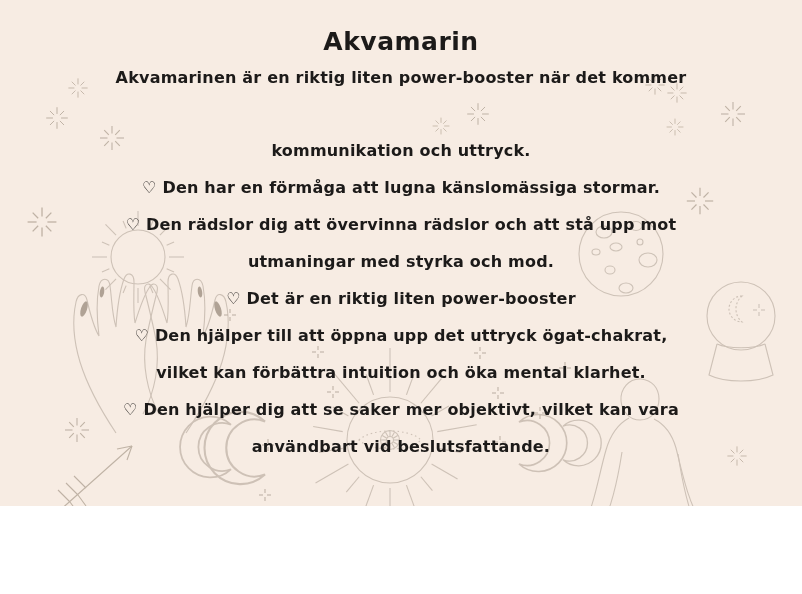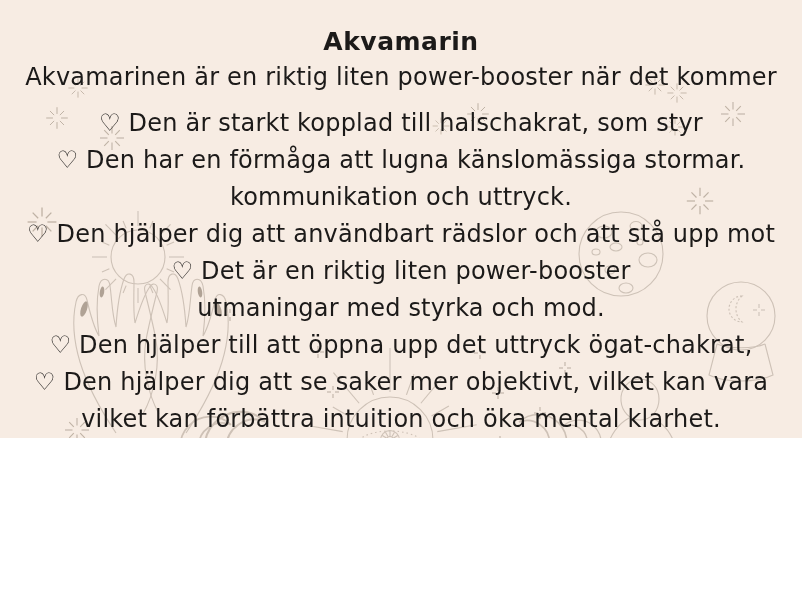--- a/index.html
+++ b/index.html
@@ -5,35 +5,35 @@
   :root{
     --bg:#f7ece3;
     --fg:#1c1a19;
     --line:#c9bdb2;
     --line-dark:#a79a8d;
   }
   *{margin:0;padding:0;box-sizing:border-box;}
   html,body{width:802px;height:594px;}
   body{font-family:"DejaVu Sans","Liberation Sans",sans-serif;}
   .stage{
-    position:relative;width:802px;height:438px;
+    position:relative;width:802px;height:506px;
     background:var(--bg);overflow:hidden;
   }
   svg.deco{position:absolute;left:0;top:0;z-index:0;}
   .content{
     position:absolute;inset:0;z-index:1;
     display:flex;flex-direction:column;align-items:center;
     text-align:center;padding-top:25px;color:var(--fg);
   }
   .title{
     font-size:25px;font-weight:700;letter-spacing:.5px;
     height:34px;line-height:34px;white-space:nowrap;
   }
   .tline{
-    font-size:24px;font-weight:400;letter-spacing:.2px;
+    font-size:16px;font-weight:700;letter-spacing:.2px;
     line-height:37px;height:37px;white-space:nowrap;text-align:center;
   }
   .spacer{height:36px;}
 </style>
 </head>
 <body>
 
 <div class="stage">
 
   <svg class="deco" id="deco" width="802" height="594" viewBox="0 0 802 594">
@@ -203,23 +203,23 @@
     </g>
   </svg>
 
   <div class="content">
     <div class="title">Akvamarin</div>
 
     <div class="tline">Akvamarinen är en riktig liten power-booster när det kommer</div>
 
     <div class="spacer"></div>
 
-    <div class="tline">♡ Den är starkt kopplad till halschakrat, som styr</div>
+    <div class="tline">kommunikation och uttryck.</div>
     <div class="tline">♡ Den har en förmåga att lugna känslomässiga stormar.</div>
-    <div class="tline">kommunikation och uttryck.</div>
-    <div class="tline">♡ Den hjälper dig att användbart rädslor och att stå upp mot</div>
+    <div class="tline">♡ Den rädslor dig att övervinna rädslor och att stå upp mot</div>
+    <div class="tline">utmaningar med styrka och mod.</div>
     <div class="tline">♡ Det är en riktig liten power-booster</div>
-    <div class="tline">utmaningar med styrka och mod.</div>
     <div class="tline">♡ Den hjälper till att öppna upp det uttryck ögat-chakrat,</div>
+    <div class="tline">vilket kan förbättra intuition och öka mental klarhet.</div>
     <div class="tline">♡ Den hjälper dig att se saker mer objektivt, vilket kan vara</div>
-    <div class="tline">vilket kan förbättra intuition och öka mental klarhet.</div>
+    <div class="tline">användbart vid beslutsfattande.</div>
   </div>
 </div>
 
 </body></html>

